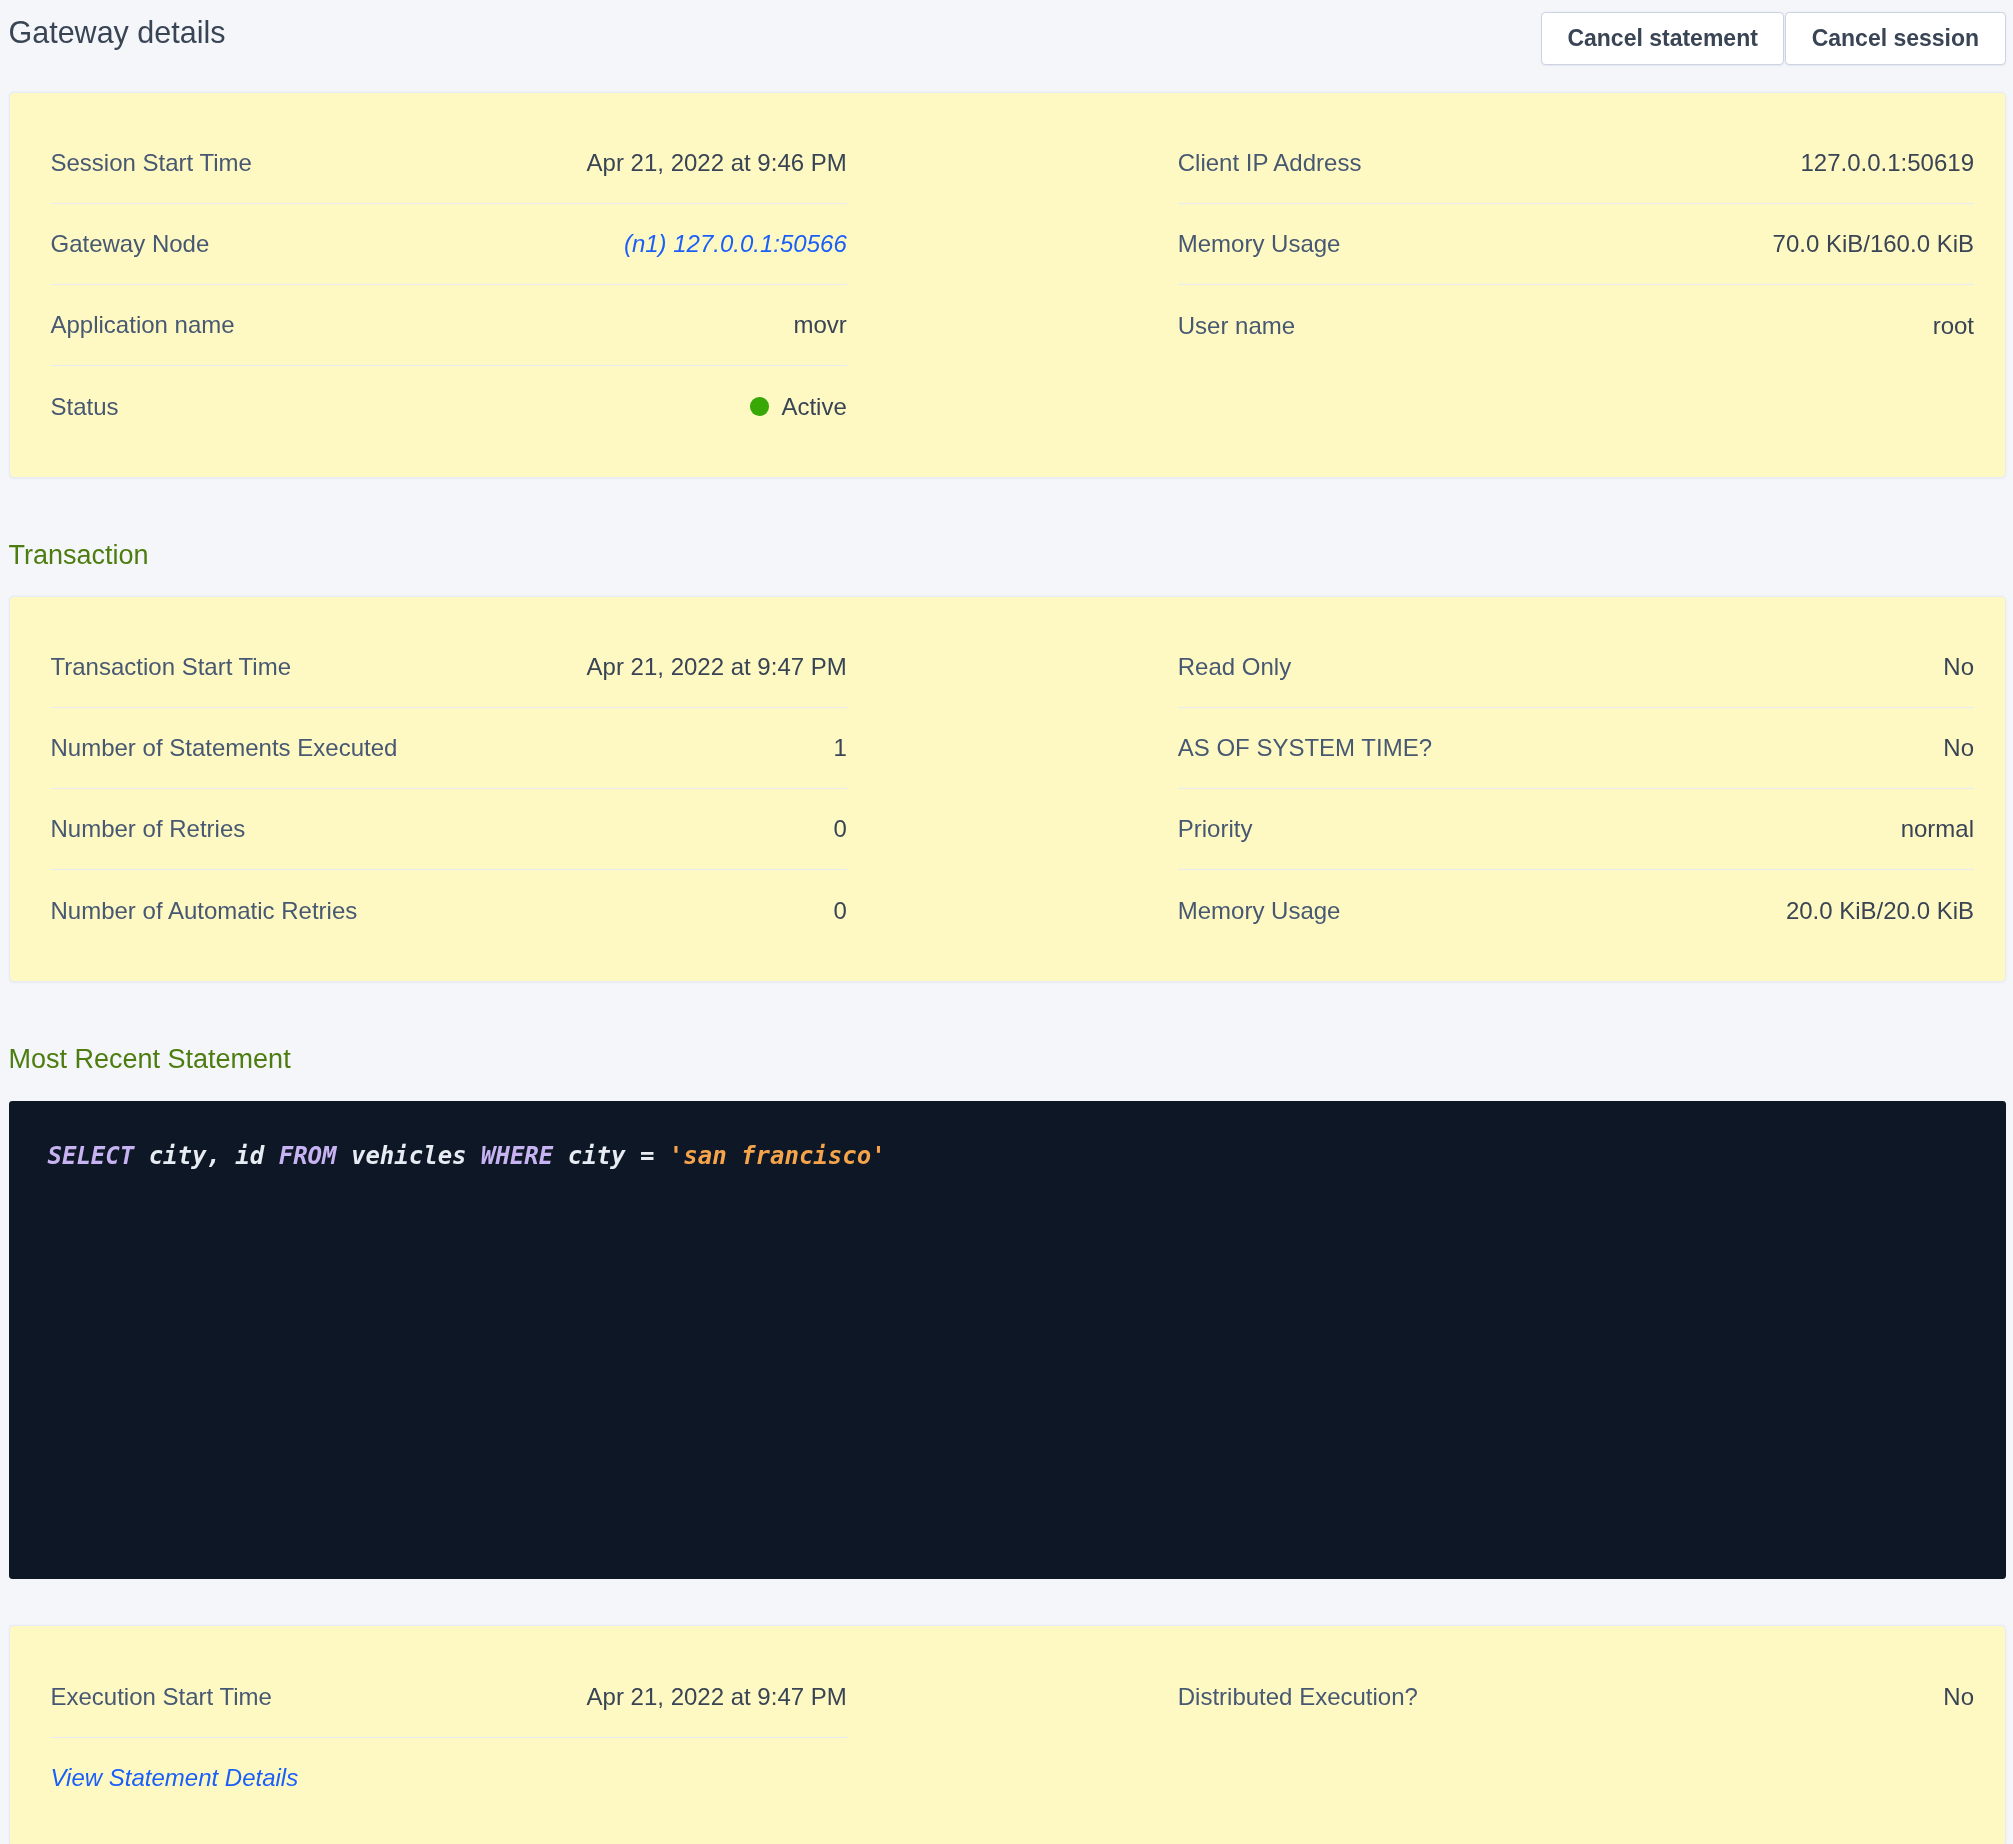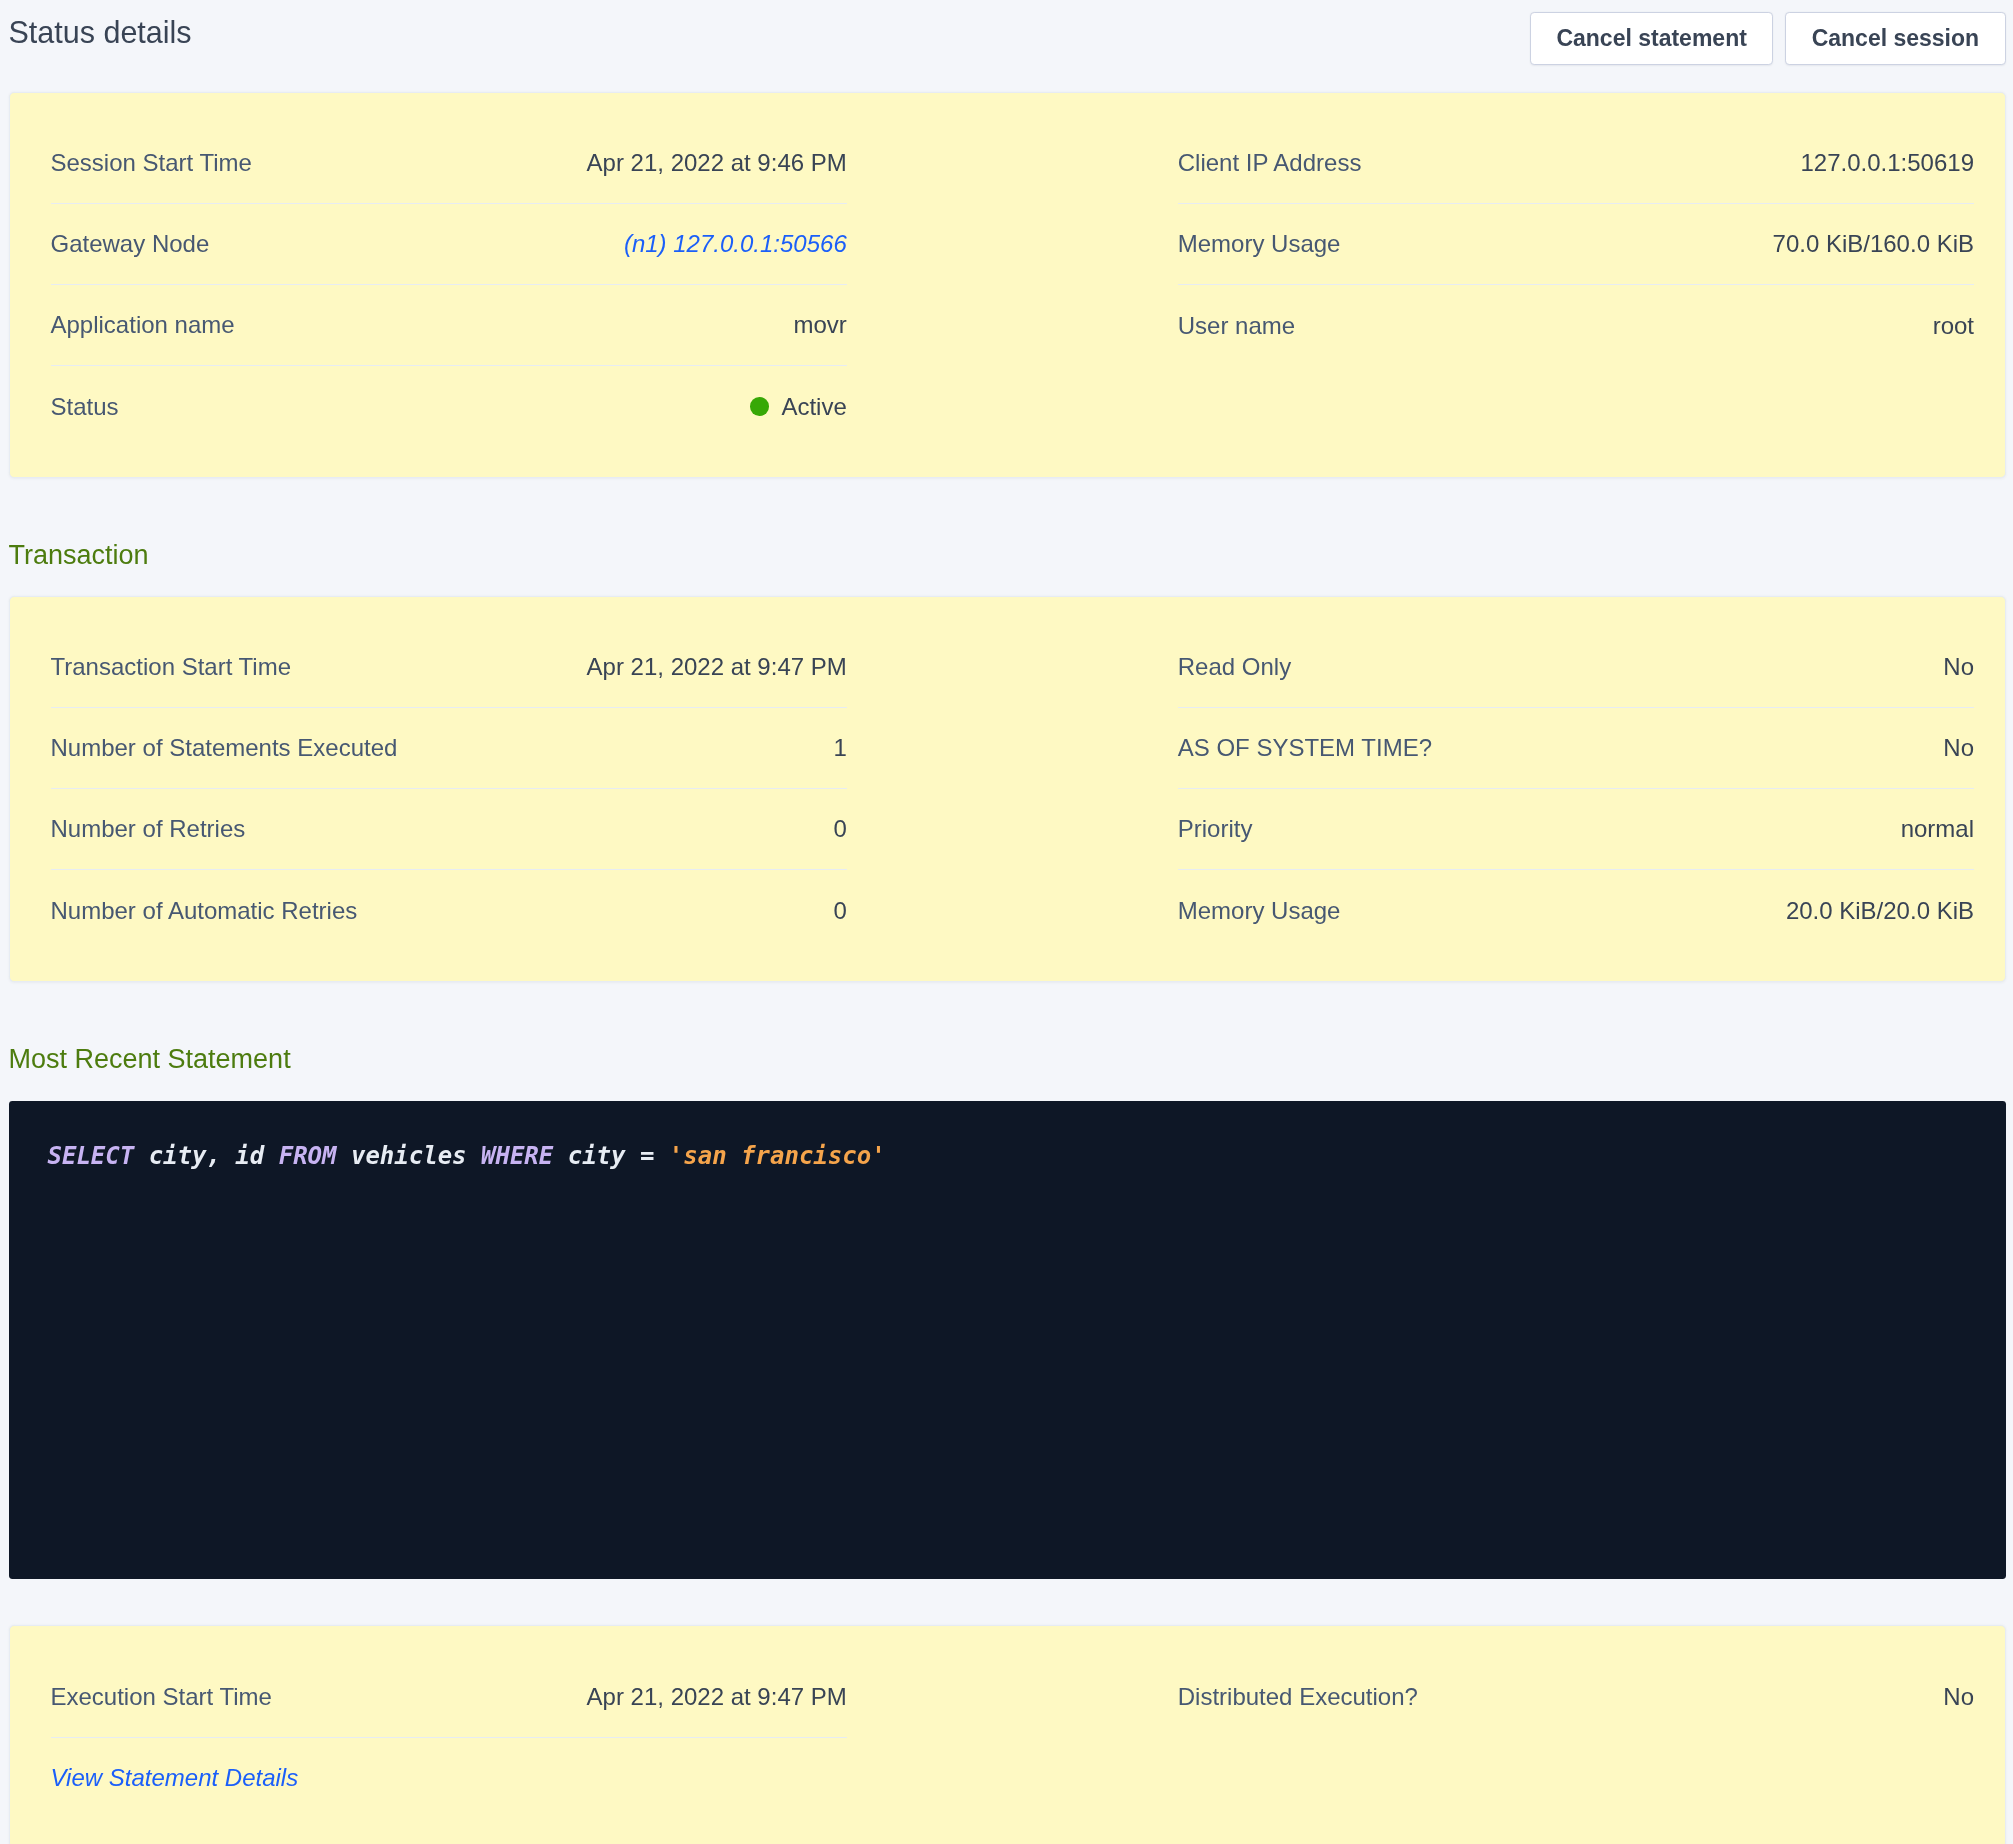--- a/index.html
+++ b/index.html
@@ -23,21 +23,21 @@
     margin-bottom: 27px;
     min-height: 56px;
   }
   .page-title {
     font-size: 30.5px;
     font-weight: 500;
     color: #394455;
     margin: 0;
     line-height: 41px;
   }
-  .header-actions { display: flex; gap: 12px; }
+  .header-actions { display: flex; gap: 1px; }
   .btn {
     height: 53px;
     padding: 0 25.4px;
     background: #ffffff;
     border: 0.8px solid #ccd2e2;
     border-radius: 4.2px;
     font-family: "Liberation Sans", sans-serif;
     font-size: 23px;
     font-weight: 700;
     color: #394455;
@@ -117,21 +117,21 @@
   .card-exec { padding-top: 31px; padding-bottom: 28px; }
   .link-row { justify-content: flex-start; }
   .link-row a { font-size: 24px; font-weight: 500; }
 </style>
 </head>
 <body>
 
 <div class="page">
 
   <div class="page-header">
-    <h1 class="page-title">Status details</h1>
+    <h1 class="page-title">Gateway details</h1>
     <div class="header-actions">
       <button class="btn">Cancel statement</button>
       <button class="btn">Cancel session</button>
     </div>
   </div>
 
   <section class="card">
     <div class="col">
       <div class="row">
         <span class="label">Session Start Time</span>

